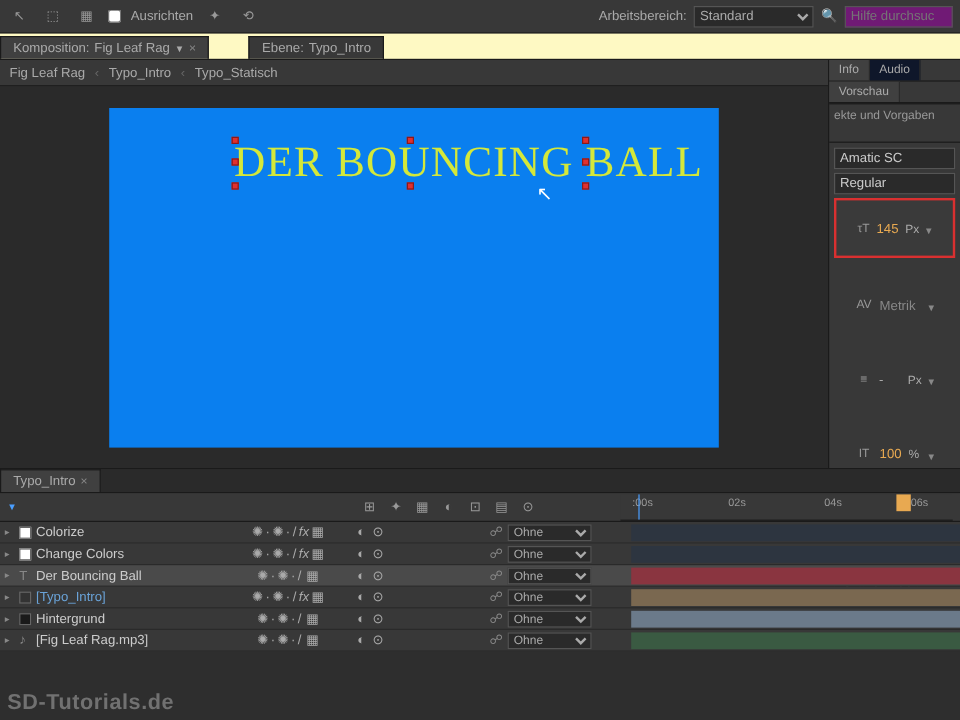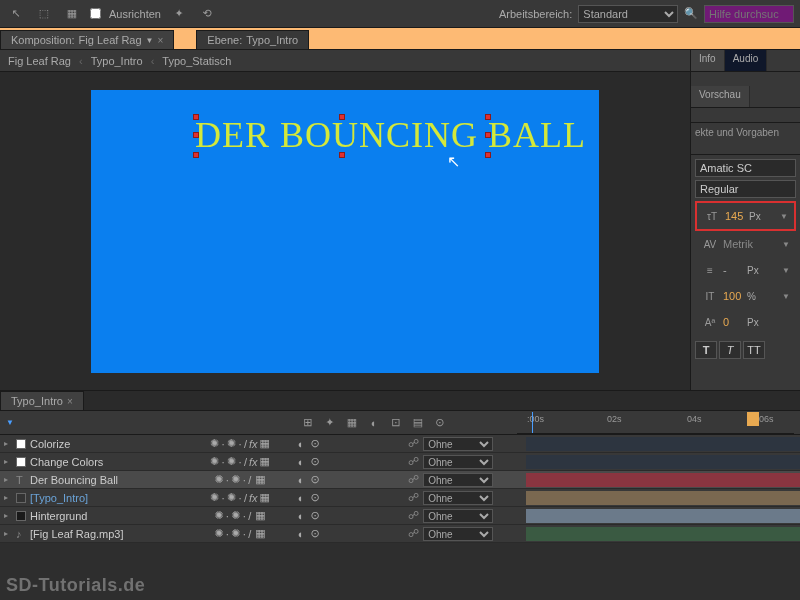--- a/index.html
+++ b/index.html
@@ -5,40 +5,40 @@
 *{margin:0;padding:0;box-sizing:border-box;font-family:Arial,sans-serif;font-size:11px;color:#aaa}
 body{background:#2a2a2a;width:800px;height:600px;overflow:hidden;position:relative}
 .toolbar-top{height:28px;background:#383838;border-bottom:1px solid #1a1a1a;display:flex;align-items:center;padding:0 6px;gap:8px}
 .toolbar-top .icon{width:20px;height:20px;display:flex;align-items:center;justify-content:center;color:#999}
 .toolbar-top input[type=checkbox]{width:11px;height:11px}
 .toolbar-top .label{color:#aaa}
 .workspace-area{margin-left:auto;display:flex;align-items:center;gap:6px}
 .workspace-area select{background:#2a2a2a;border:1px solid #555;color:#aaa;height:18px;width:100px;font-size:11px}
 .workspace-area input{background:#701a75;border:1px solid #555;color:#aaa;height:18px;width:90px;padding:0 4px;font-size:11px}
 .search-icon{color:#999}
-.panel-tabs{height:22px;background:#fdba74;display:flex;align-items:flex-end;border-bottom:1px solid #1a1a1a}
+.panel-tabs{height:22px;background:#fef9c3;display:flex;align-items:flex-end;border-bottom:1px solid #1a1a1a}
 .tab{background:#383838;padding:3px 10px;border:1px solid #1a1a1a;border-bottom:none;color:#aaa;margin-right:1px;display:flex;align-items:center;gap:4px}
 .tab.active{background:#404040}
 .tab .close{color:#888;font-size:10px}
 .main-row{display:flex;height:340px}
 .comp-area{flex:1;background:#2a2a2a;display:flex;flex-direction:column}
 .breadcrumb{height:22px;background:#383838;display:flex;align-items:center;padding:0 8px;gap:8px;border-bottom:1px solid #1a1a1a}
 .breadcrumb span{color:#aaa;cursor:pointer}
 .breadcrumb .sep{color:#666}
 .viewer{flex:1;display:flex;align-items:center;justify-content:center;background:#2a2a2a;padding:10px 0}
 .canvas{width:508px;height:283px;background:#0a7fef;position:relative}
 .text-layer{position:absolute;top:24px;left:104px;font-family:'Comic Sans MS',cursive;font-size:36px;font-weight:400;color:#d4e83a;letter-spacing:1px;white-space:nowrap}
 .handle{position:absolute;width:6px;height:6px;background:#e03030;border:1px solid #8b1a1a}
 .right-panels{width:110px;background:#383838;border-left:1px solid #1a1a1a;display:flex;flex-direction:column}
 .right-tabs{height:22px;display:flex;border-bottom:1px solid #1a1a1a}
 .right-tabs .rt{padding:3px 8px;background:#0f172a;border-right:1px solid #2a2a2a;font-size:10px}
 .right-tabs .rt.active{background:#404040}
 .char-panel{padding:4px;border-top:1px solid #1a1a1a}
 .char-panel .heading{color:#999;font-size:10px;margin-bottom:4px}
-.char-row{display:flex;align-items:center;gap:4px;margin-bottom:0;padding:6px}
+.char-row{display:flex;align-items:flex-end;gap:4px;margin-bottom:16px;padding:16px}
 .char-row.highlighted{border:2px solid #d93030;background:#3a3a3a}
 .font-sel{background:#2a2a2a;border:1px solid #555;color:#ccc;width:100%;padding:2px 4px;font-size:11px;margin-bottom:3px}
 .char-icon{width:18px;height:14px;display:flex;align-items:center;justify-content:center;color:#999;font-size:10px}
 .char-val{color:#e8a951;font-size:11px;min-width:20px}
 .char-unit{color:#aaa;font-size:10px}
 .char-dd{color:#888;font-size:8px;margin-left:auto}
 .style-btns{display:flex;gap:2px;margin-top:6px}
 .style-btn{width:22px;height:18px;background:#2e2e2e;border:1px solid #555;display:flex;align-items:center;justify-content:center;color:#ccc;font-size:11px}
 .timeline-area{height:210px;background:#2e2e2e;border-top:1px solid #1a1a1a;display:flex;flex-direction:column}
 .tl-tabs{height:20px;display:flex;background:#2a2a2a;border-bottom:1px solid #1a1a1a}
@@ -92,21 +92,21 @@
   </div>
 </div>
 
 <div class="panel-tabs">
   <div class="tab active">
     <span>Komposition:</span>
     <span>Fig Leaf Rag</span>
     <span style="font-size:8px">▼</span>
     <span class="close">×</span>
   </div>
-  <div class="tab" style="margin-left:21px">
+  <div class="tab" style="margin-left:32px">
     <span>Ebene:</span>
     <span>Typo_Intro</span>
   </div>
 </div>
 
 <div class="main-row">
   <div class="comp-area">
     <div class="breadcrumb">
       <span>Fig Leaf Rag</span>
       <span class="sep">‹</span>

